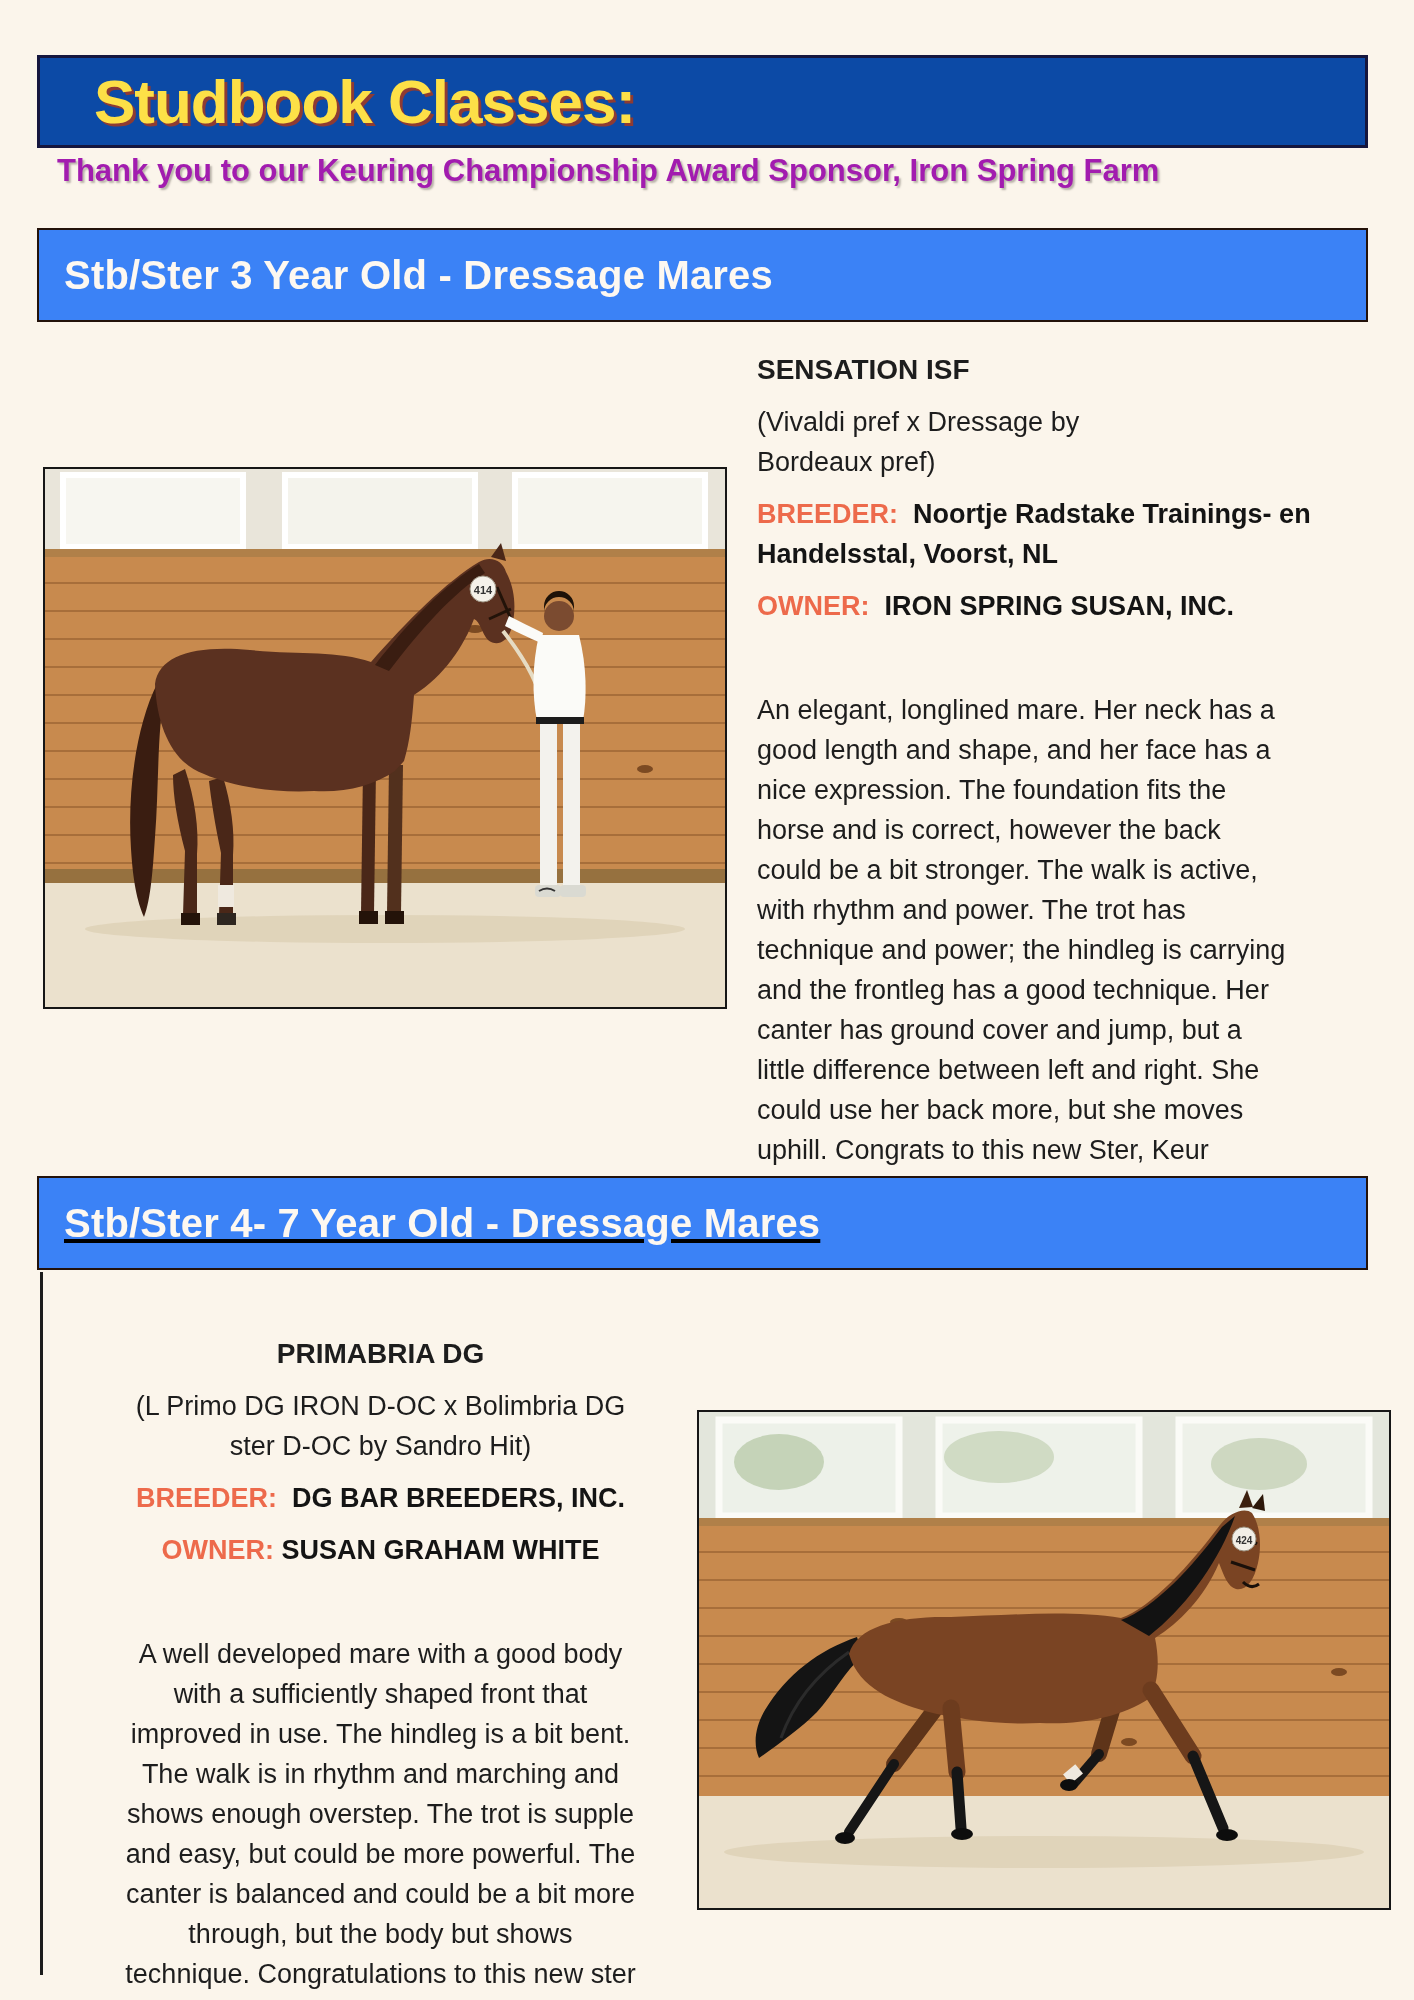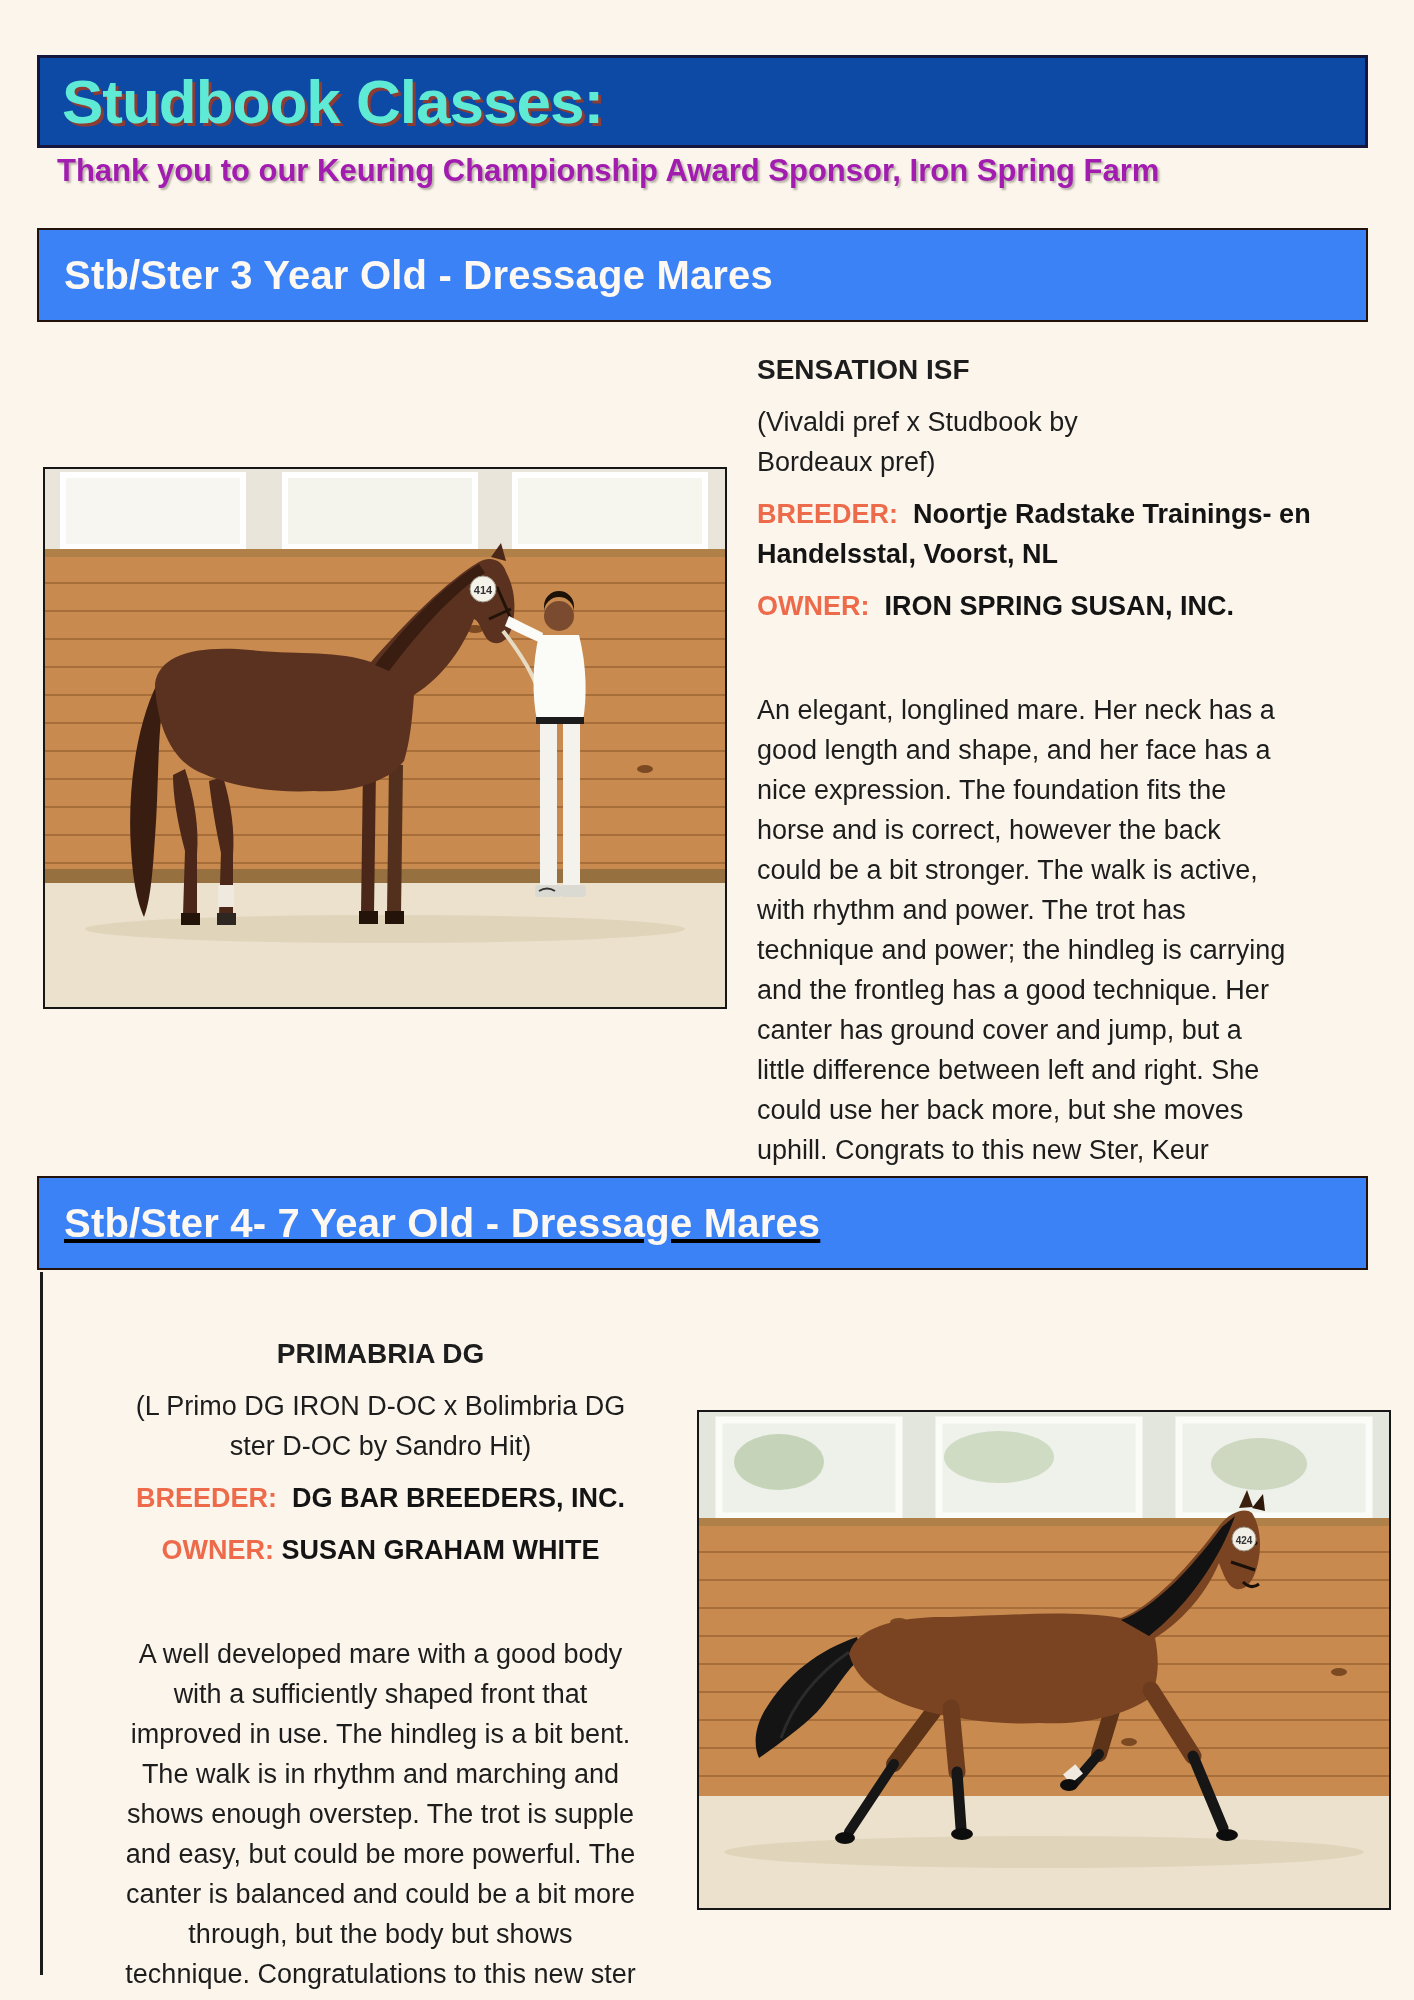--- a/index.html
+++ b/index.html
@@ -1,22 +1,22 @@
 <!DOCTYPE html>
 <html><head>
 <meta charset="utf-8">
 <style>
   html,body{margin:0;padding:0;}
   body{background:#d8d4cb;font-family:"Liberation Sans",sans-serif;}
   #page{position:relative;width:1414px;height:2000px;background:#FBF5EB;overflow:hidden;margin:0 auto;}
 
   .banner{position:absolute;left:37px;width:1331px;display:flex;align-items:center;box-sizing:border-box;}
   .banner-blue{top:55px;height:93px;background:#0C4AA6;border:3px solid #15163e;padding-left:22px;}
-  .banner-blue .title{font-size:62px;font-weight:700;letter-spacing:-1px;color:#5eead4;
-      text-shadow:3px 3px 0 rgba(166,56,30,.85);}
+  .banner-blue .title{font-size:62px;font-weight:700;letter-spacing:-1px;color:#fde047;
+      text-shadow:3px 3px 0 rgba(166,56,30,.85);margin-left:32px;}
   .banner-orange{height:94px;background:#3b82f6;border:2px solid #23120a;padding-left:25px;}
   .banner-orange .sec-title{font-size:40px;font-weight:700;color:#FDF8F1;letter-spacing:.2px;}
   #banner-1{top:228px;}
   #banner-2{top:1176px;text-decoration:underline;}
 
   .sponsor{position:absolute;left:57px;top:153px;font-size:31px;font-weight:700;color:#a21caf;
       text-shadow:2px 2px 2px rgba(60,55,45,.35);white-space:nowrap;}
 
   .photo{position:absolute;border:2px solid #161616;background:#b91c1c;overflow:hidden;}
   #photo-1{left:43px;top:467px;width:680px;height:538px;}
@@ -120,21 +120,21 @@
         <rect x="518" y="255" width="17" height="162" fill="#f3f2ed"></rect>
         <rect x="490" y="416" width="26" height="12" rx="4" fill="#dadad2"></rect>
         <rect x="515" y="416" width="26" height="12" rx="4" fill="#dadad2"></rect>
         <path d="M494,422 q8,-5 16,0" stroke="#333" stroke-width="2" fill="none"></path>
       </g>
     </svg>
   </div>
 
   <div id="info-1" class="info">
     <p class="horse-name">SENSATION ISF</p>
-    <p class="pedigree">(Vivaldi pref x Studbook by
+    <p class="pedigree">(Vivaldi pref x Dressage by
 Bordeaux pref)</p>
     <p class="cred"><span class="label">BREEDER:</span>&nbsp; <span class="value">Noortje Radstake Trainings- en
 Handelsstal, Voorst, NL</span></p>
     <p class="cred"><span class="label">OWNER:</span>&nbsp; <span class="value">IRON SPRING SUSAN, INC.</span></p>
     <div class="spacer"></div>
     <p class="description">An elegant, longlined mare. Her neck has a
 good length and shape, and her face has a
 nice expression. The foundation fits the
 horse and is correct, however the back
 could be a bit stronger.  The walk is active,

